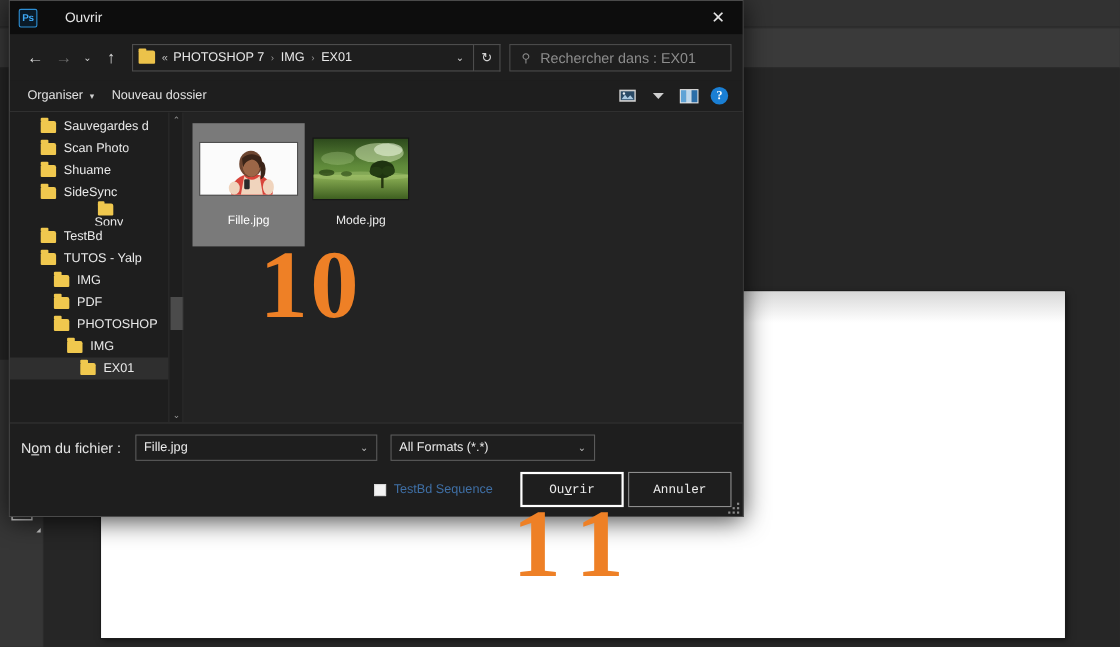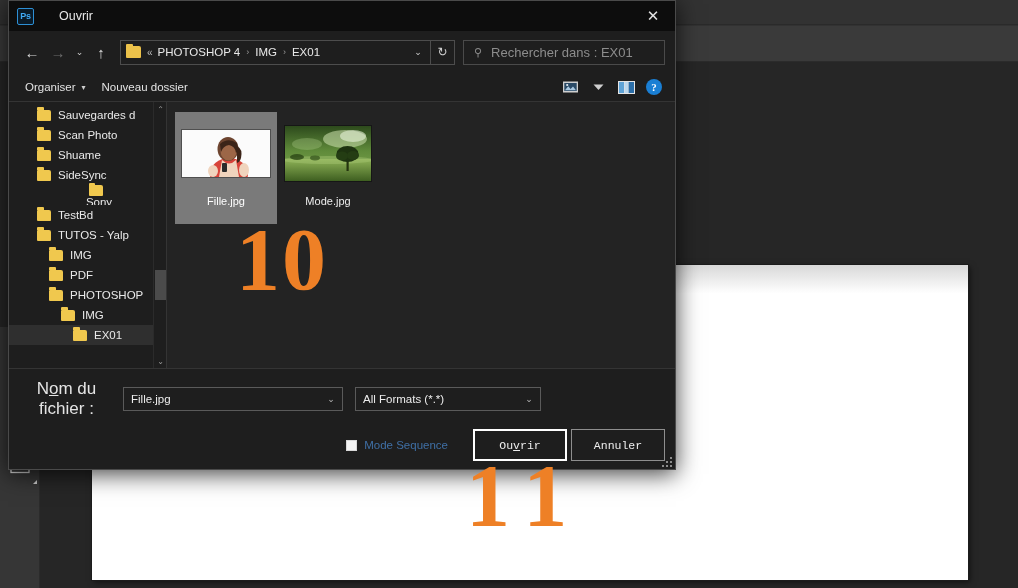--- a/index.html
+++ b/index.html
@@ -266,22 +266,22 @@
 
   
   .dlg-footer {
     flex: none; background: #1e1e1e;
     border-top: 1px solid #343434;
     padding: 10px 10px 8px 10px;
     position: relative;
   }
   .footer-row1 { display: flex; align-items: center; }
   .fname-label {
-    color: #e4e4e4; font-size: 17px; width: 104px;
-    text-align: center; padding-right: 9px; flex: none;
+    color: #e4e4e4; font-size: 13px; width: 104px;
+    text-align: left; padding-right: 9px; flex: none;
   }
   .fname-label u { text-decoration: underline; }
   .combo {
     height: 24px; border: 1px solid #5a5a5a; background: #1e1e1e;
     display: flex; align-items: center; padding-left: 7px;
   }
   .combo-text { color: #ececec; font-size: 11.5px; }
   .combo-caret {
     margin-left: auto; width: 22px; text-align: center;
     color: #b9b9b9; font-size: 9px;
@@ -423,21 +423,21 @@
 
   <div class="dlg-navbar">
     <span class="nav-btn">←</span>
     <span class="nav-btn dim">→</span>
     <span class="nav-btn small">⌄</span>
     <span class="nav-btn">↑</span>
 
     <div class="addressbar">
       <span class="addr-folder"></span>
       <span class="addr-chev">«</span>
-      <span class="crumb">PHOTOSHOP 4</span>
+      <span class="crumb">PHOTOSHOP 7</span>
       <span class="crumb-sep">›</span>
       <span class="crumb">IMG</span>
       <span class="crumb-sep">›</span>
       <span class="crumb">EX01</span>
       <span class="addr-drop">⌄</span>
     </div>
     <span class="refresh-btn">↻</span>
 
     <div class="searchbox">
       <span class="search-ico">⚲</span>
@@ -606,21 +606,21 @@
       </div>
       <div class="combo" id="format-combo">
         <span class="combo-text">All Formats (*.*)</span>
         <span class="combo-caret">⌄</span>
       </div>
     </div>
 
     <div class="footer-row2">
       <span class="imgseq">
         <span class="imgseq-box"></span>
-        <span class="imgseq-label">Mode Sequence</span>
+        <span class="imgseq-label">TestBd Sequence</span>
       </span>
       <span class="dlg-btn primary">
           <span>Ou</span>
           <u>v</u>
           <span>rir</span>
         </span>
       <span class="dlg-btn" id="cancel-btn">Annuler</span>
     </div>
 
     <span class="resize-grip">

